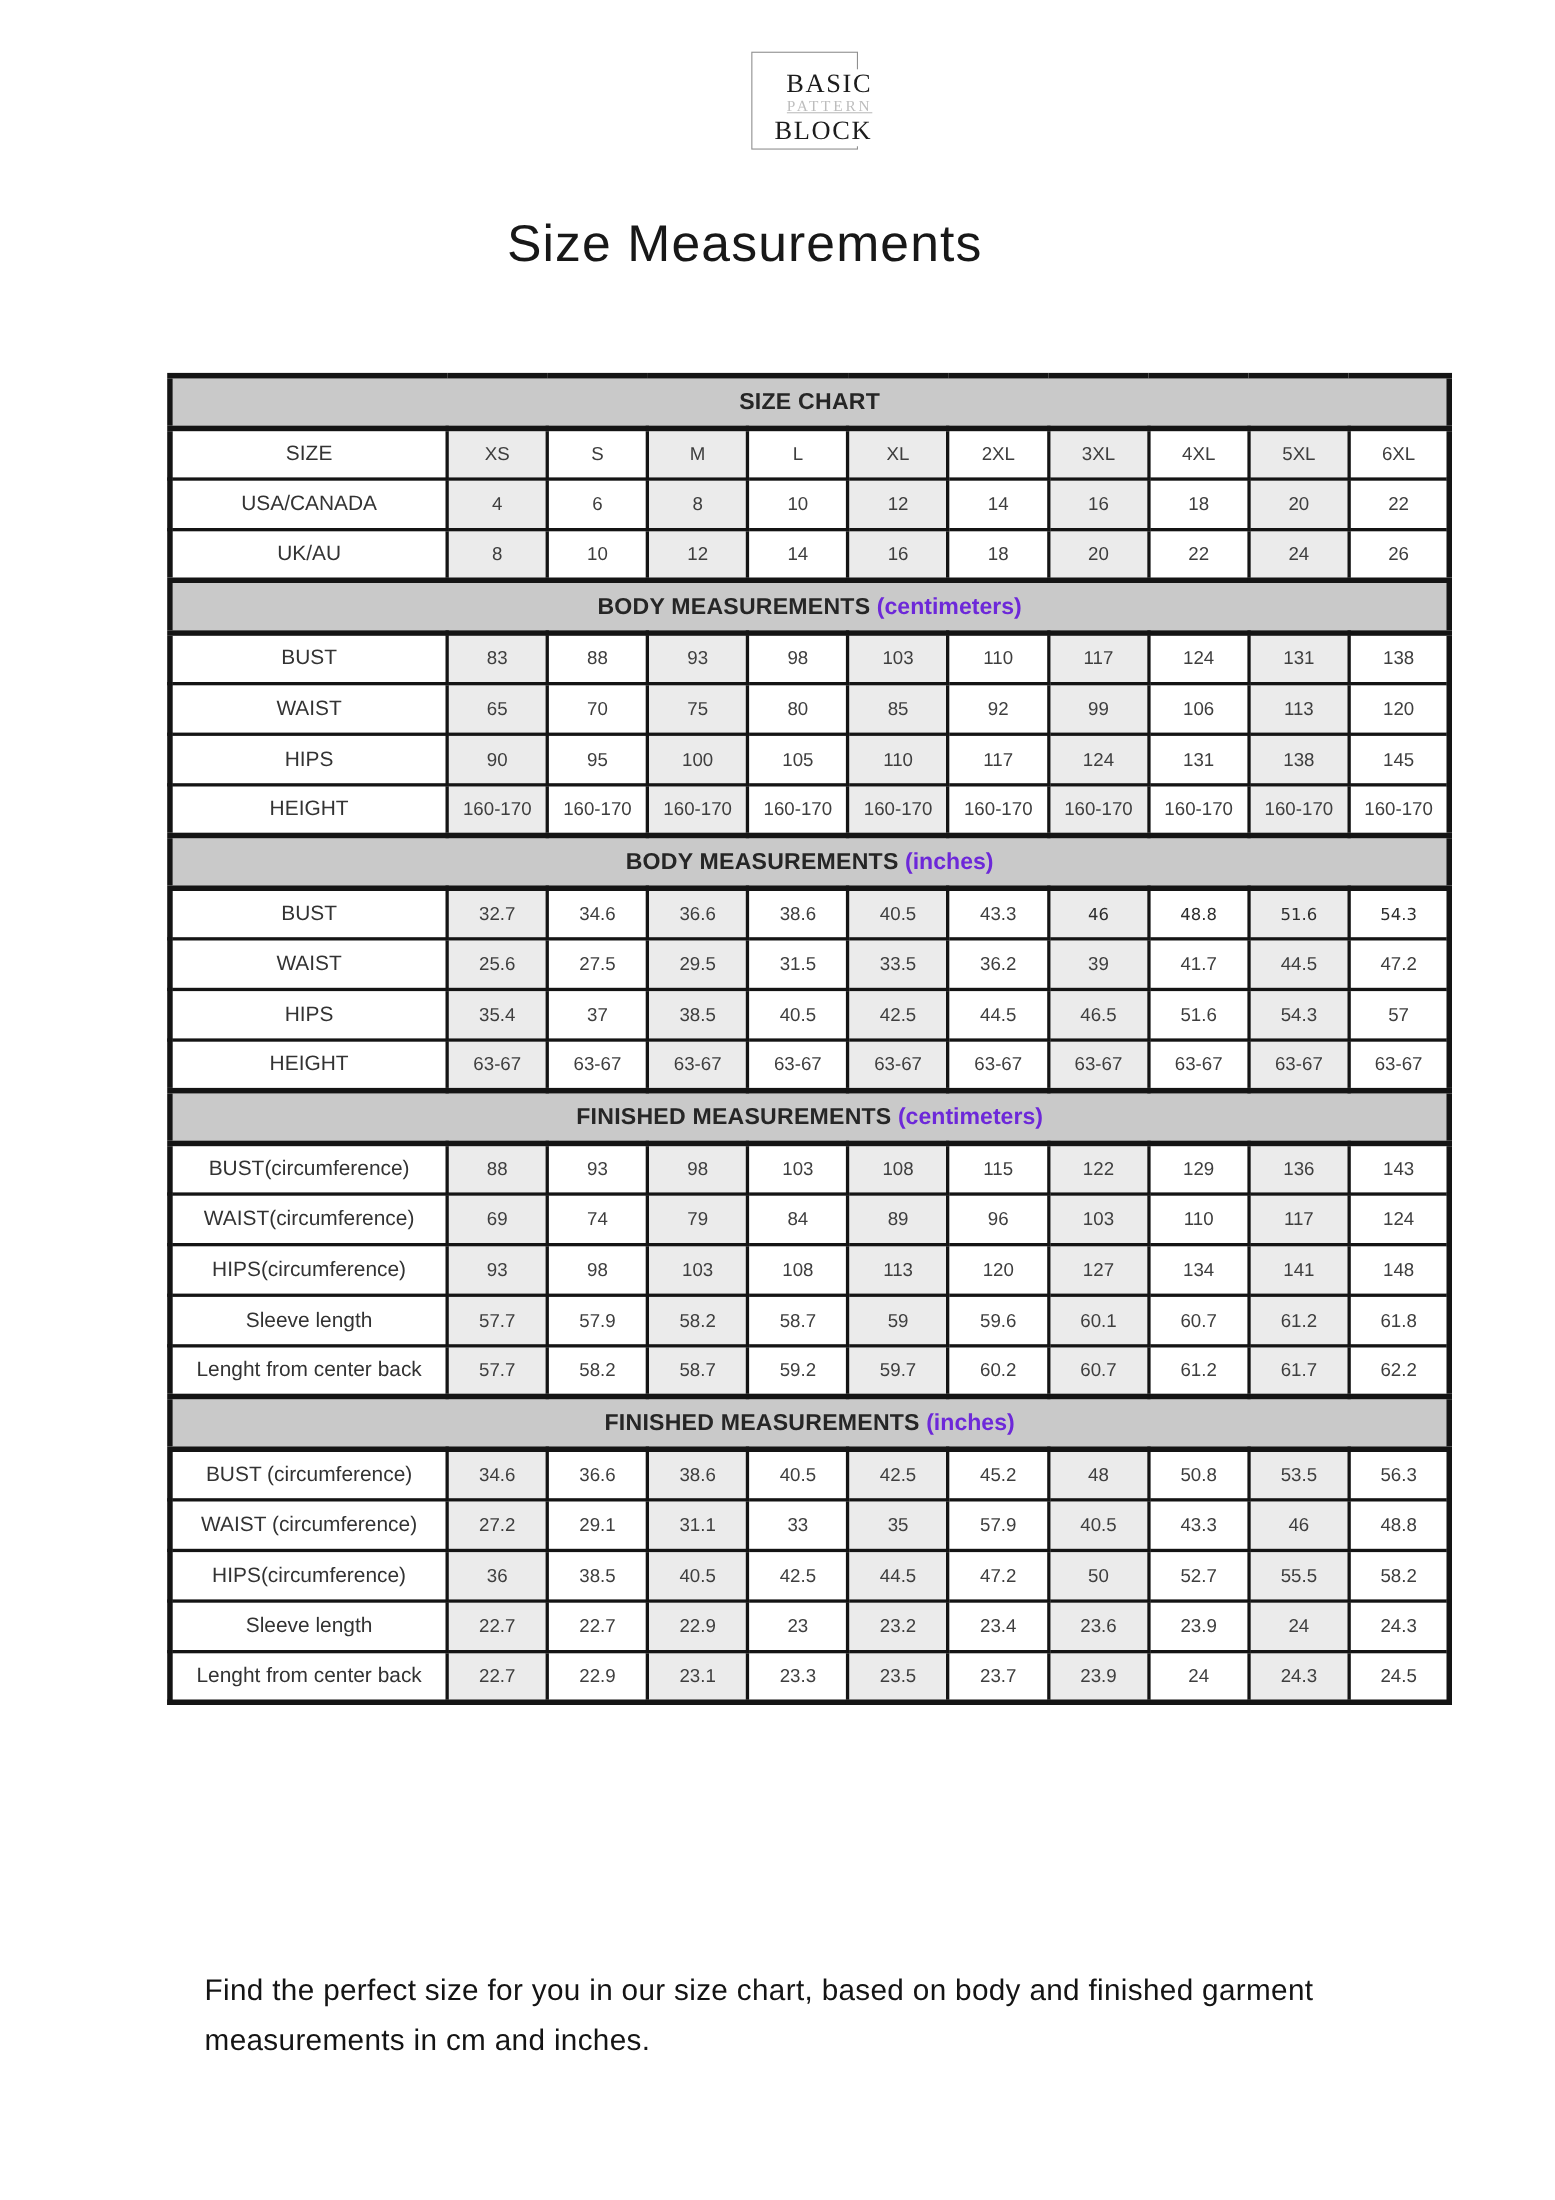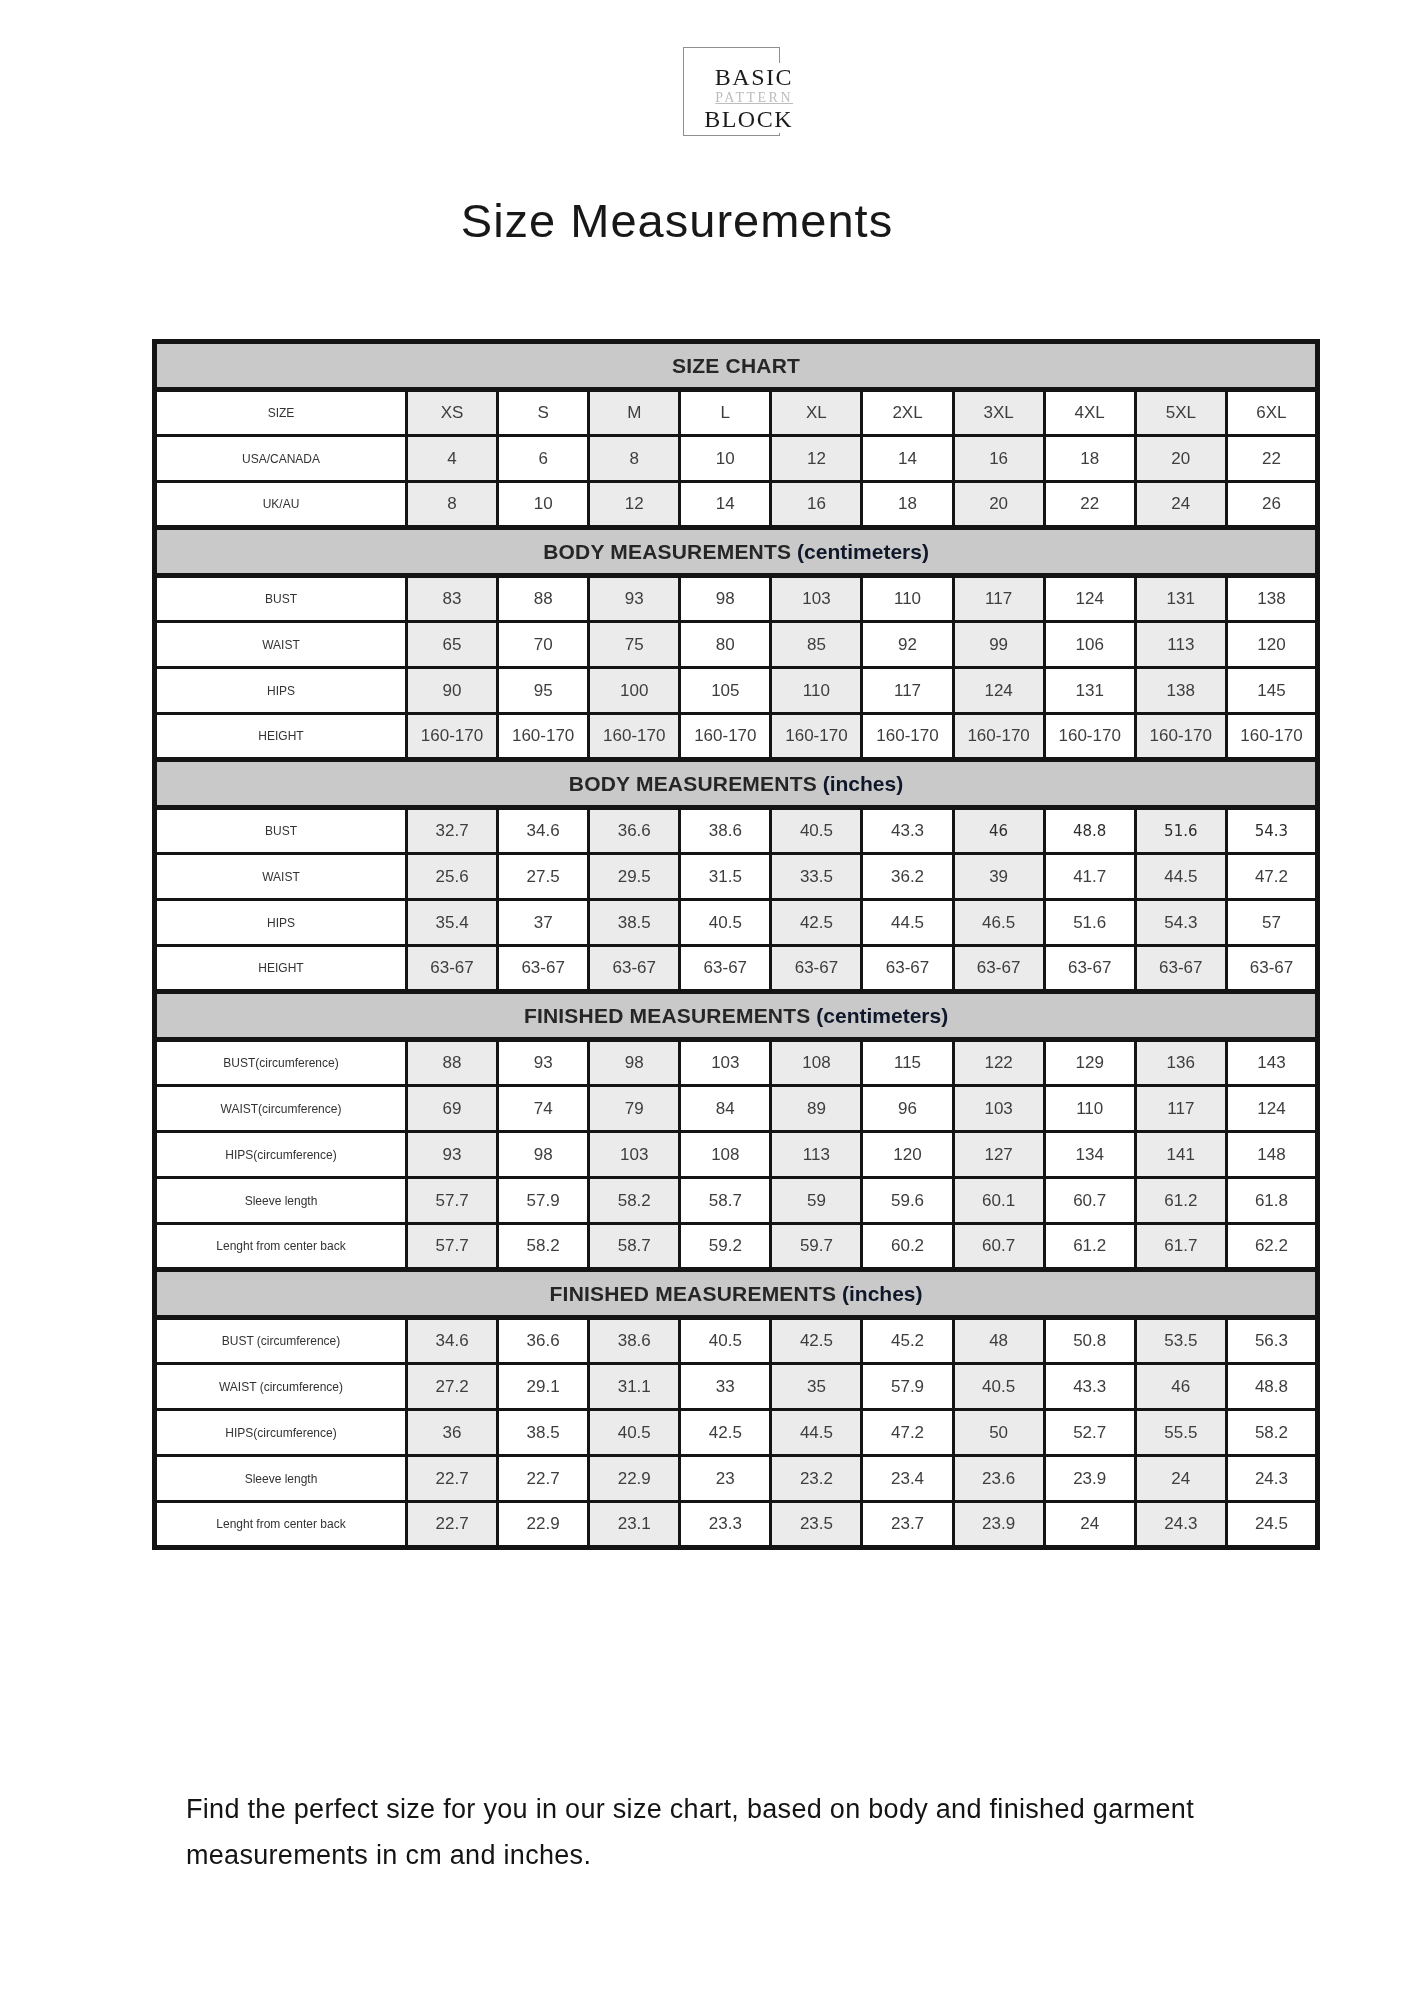--- a/index.html
+++ b/index.html
@@ -50,37 +50,37 @@
     border:5px solid #141414;
   }
   .size-table td {
     border:3px solid #141414;
     height:46px;
     text-align:center; vertical-align:middle;
     font-size:17px; color:#3e3e3e;
     overflow:hidden; white-space:nowrap;
   }
   .size-table td.label-cell {
-    font-size:12px; color:#333333; background:#ffffff;
+    font-size:19px; color:#333333; background:#ffffff;
   }
   .size-table td.shaded { background:#ebebeb; }
   .size-table td.plain  { background:#ffffff; }
   .size-table td.alt-font {
     font-family:"DejaVu Sans", sans-serif;
     font-size:15px; color:#2e2e2e;
   }
   .size-table tr.section-row td {
     background:#c9c9c9;
     border-top:5px solid #141414;
     border-bottom:5px solid #141414;
     height:48px;
     font-size:21px; color:#262626;
   }
   .section-main { font-weight:bold; letter-spacing:0.2px;text-align:center; }
-  .section-sub  { font-weight:bold; color:#0f172a; }
+  .section-sub  { font-weight:bold; color:#6d28d9; }
 
   
   .footer {
     position:absolute; left:186px; top:1786px; width:1060px;
     font-size:27px; font-weight:300;
     color:#141414; line-height:1.72; letter-spacing:0.3px;
   }
 </style>
 </head>
 <body>

